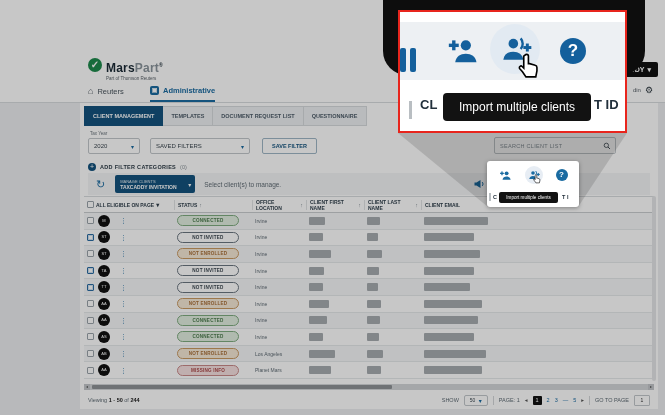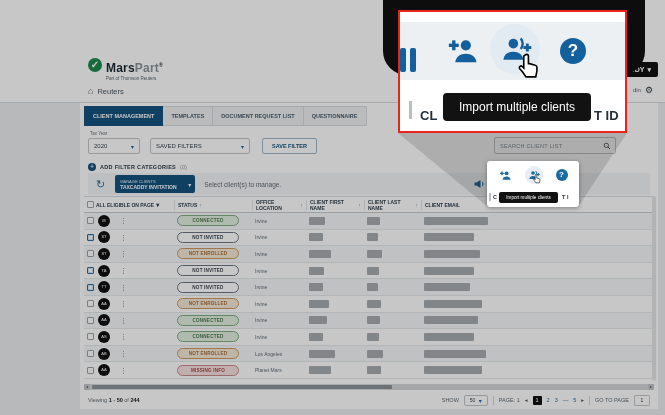--- a/index.html
+++ b/index.html
@@ -143,21 +143,21 @@
   .co-band{position:absolute;left:0;top:10px;width:100%;height:58px;background:#edf0f3;}
   .co-colpartial{position:absolute;left:0;top:26px;display:flex;gap:4px;}
   .co-colpartial i{display:block;width:6px;height:24px;background:#14609c;border-radius:2px;}
   .co-addperson{position:absolute;left:46px;top:22px;color:#14609c;}
   .co-import-circ{position:absolute;left:90px;top:12px;width:50px;height:50px;background:#e2eaf2;border-radius:50%;}
   .co-import{position:absolute;left:100px;top:21px;color:#14609c;}
   .co-cursor{position:absolute;left:115px;top:40px;}
   .co-help{position:absolute;left:160px;top:26px;width:26px;height:26px;border-radius:50%;background:#14609c;color:#fff;
            font-size:17px;font-weight:bold;line-height:26px;text-align:center;}
   .co-div{position:absolute;left:9px;top:89px;width:3px;height:18px;background:#b9bec2;}
-  .co-frag{position:absolute;top:96px;font-size:13px;font-weight:bold;color:#22303c;}
+  .co-frag{position:absolute;top:85px;font-size:13px;font-weight:bold;color:#22303c;}
   .co-frag.l{left:20px;}
   .co-frag.r{left:194px;}
   .co-tip{position:absolute;left:43px;top:81px;width:148px;height:28px;background:#121212;color:#fff;border-radius:4px;
           font-size:12px;display:flex;align-items:center;justify-content:center;}
 </style>
 </head>
 <body>
 
 <div class="stage">
 
@@ -174,20 +174,24 @@
       <button class="acct-btn">
         <span>TAXCADDY</span>
         <span>▾</span>
       </button>
     </div>
 
     <div class="navbar">
       <div class="nav-item nav-overview">
         <span class="nav-home">⌂</span>
         <span>Reuters</span>
+      </div>
+      <div class="nav-item nav-admin">
+        <span class="nav-admin-badge">▣</span>
+        <span>Administrative</span>
       </div>
       <div class="nav-right">
         <span>din</span>
         <span class="gear">⚙</span>
       </div>
     </div>
 
     <div class="content">
       <div class="panel">
 

